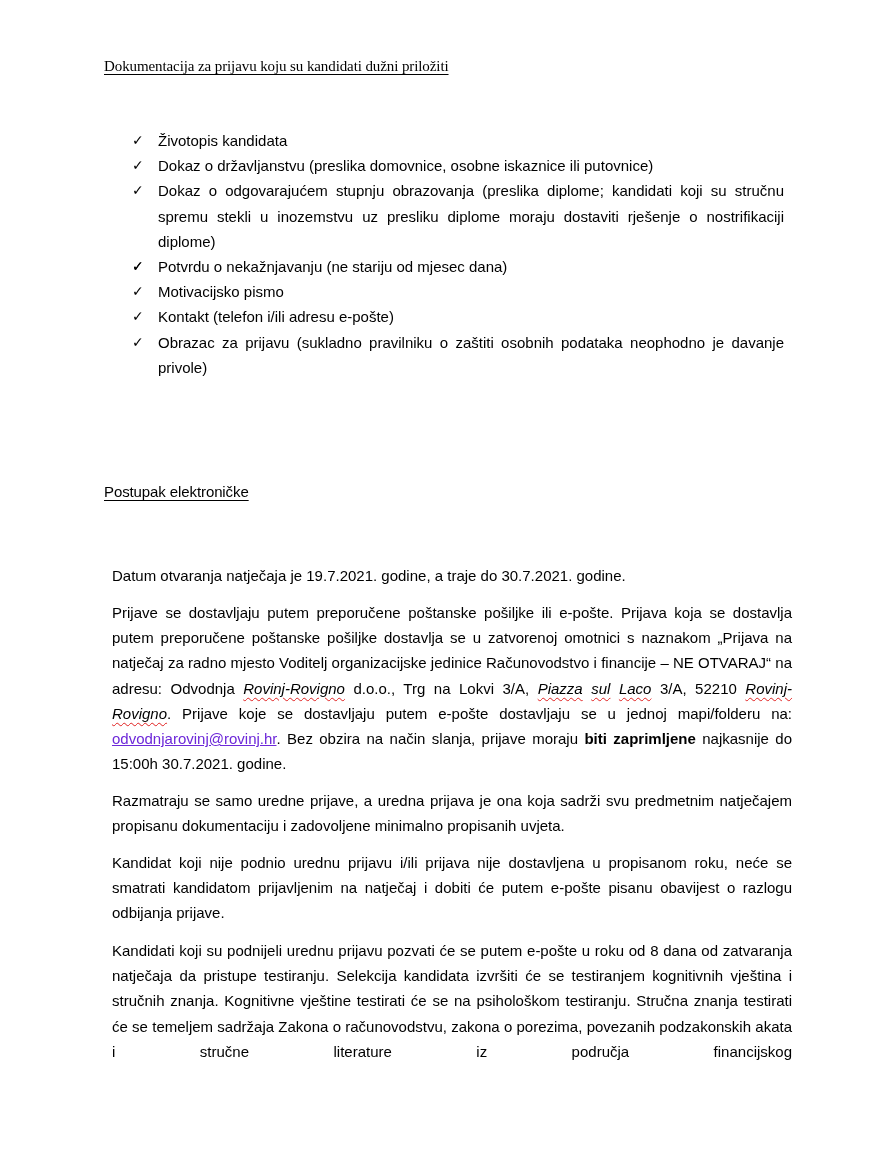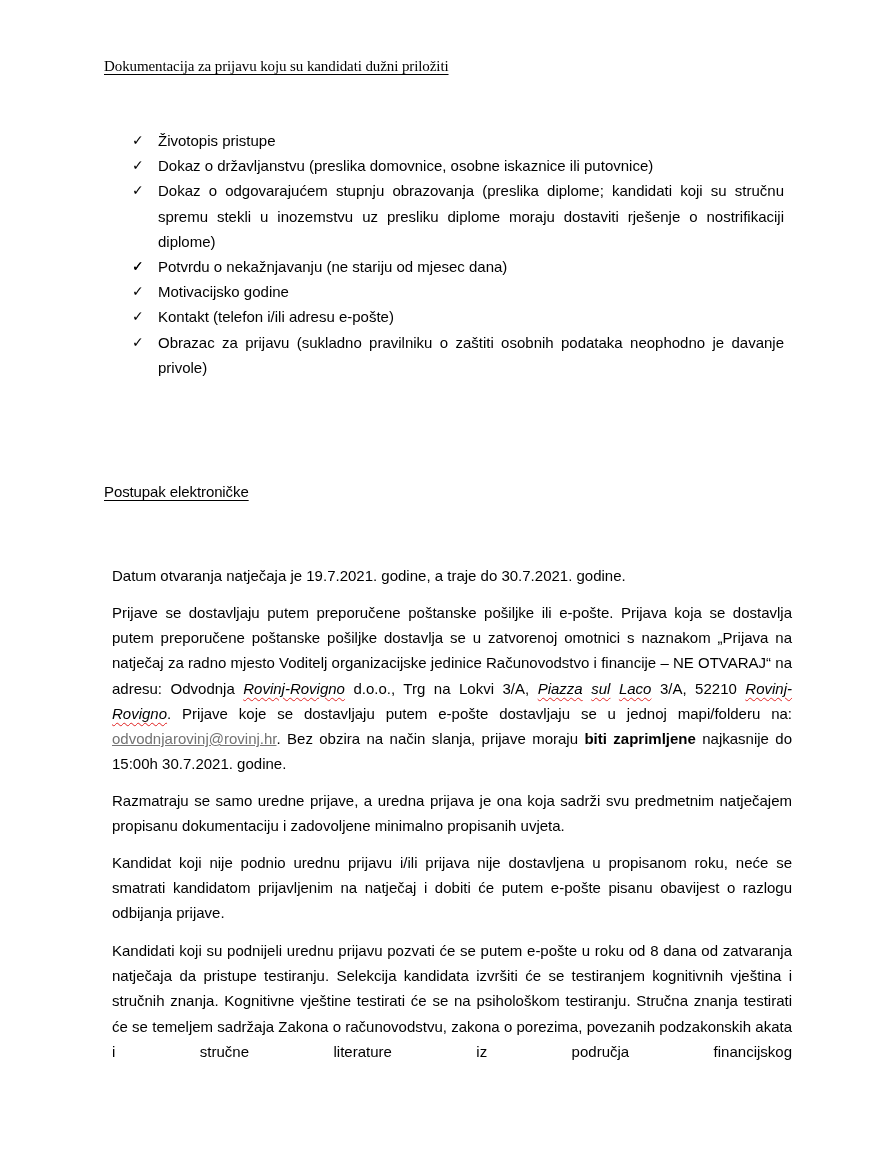--- a/index.html
+++ b/index.html
@@ -57,45 +57,45 @@
       position: absolute;
       left: 0;
       width: 680px;
       margin: 8px;
       line-height: 25.2px;
       text-align: justify;
       text-align-last: left;
     }
     .para.lastjust { text-align-last: justify; }
     .link {
-      color: #737373;
+      color: #6d28d9;
       text-decoration: underline;
     }
     .spell {
       text-decoration: underline wavy #e02020;
       text-decoration-thickness: 1px;
       text-underline-offset: 3px;
       font-style: italic;
     }
     b { font-weight: bold; }
   </style>
 </head>
 <body>
 
 <div class="page">
 
   <div class="heading" style="top:56px;font-family:Liberation Serif, serif;">Dokumentacija za prijavu koju su kandidati dužni priložiti</div>
 
   <ul class="checklist">
-    <li><span class="check">✓</span><span>Životopis pristupe</span></li>
+    <li><span class="check">✓</span><span>Životopis kandidata</span></li>
     <li><span class="check">✓</span><span>Dokaz o državljanstvu (preslika domovnice, osobne iskaznice ili putovnice)</span></li>
     <li><span class="check">✓</span><span>Dokaz o odgovarajućem stupnju obrazovanja (preslika diplome; kandidati koji su stručnu spremu stekli u inozemstvu uz presliku diplome moraju dostaviti rješenje o nostrifikaciji diplome)</span></li>
     <li><span class="check">✓</span></li>
     <li><span class="check">✓</span><span>Potvrdu o nekažnjavanju (ne stariju od mjesec dana)</span></li>
-    <li><span class="check">✓</span><span>Motivacijsko godine</span></li>
+    <li><span class="check">✓</span><span>Motivacijsko pismo</span></li>
     <li><span class="check">✓</span><span>Kontakt (telefon i/ili adresu e-pošte)</span></li>
     <li><span class="check">✓</span><span>Obrazac za prijavu (sukladno pravilniku o zaštiti osobnih podataka neophodno je davanje privole)</span></li>
   </ul>
 
   <div class="heading" style="top:482px;">Postupak elektroničke</div>
 
   <p class="para" style="top:555px;">Datum otvaranja natječaja je 19.7.2021. godine, a traje do 30.7.2021. godine.</p>
 
   <p class="para" style="top:592px;"><span>Prijave se dostavljaju putem preporučene poštanske pošiljke ili e-pošte. Prijava koja se dostavlja putem preporučene poštanske pošiljke dostavlja se u zatvorenoj omotnici s naznakom „Prijava na natječaj za radno mjesto Voditelj organizacijske jedinice Računovodstvo i financije – NE OTVARAJ“ na adresu: Odvodnja </span><span class="spell">Rovinj-Rovigno</span><span> d.o.o., Trg na Lokvi 3/A, </span><span class="spell">Piazza</span><span> </span><span class="spell">sul</span><span> </span><span class="spell">Laco</span><span> 3/A, 52210 </span><span class="spell">Rovinj-Rovigno</span><span>. Prijave koje se dostavljaju putem e-pošte dostavljaju se u jednoj mapi/folderu na: </span><a class="link">odvodnjarovinj@rovinj.hr</a><span>. Bez obzira na način slanja, prijave moraju </span><b>biti zaprimljene</b><span> najkasnije do 15:00h 30.7.2021. godine.</span></p>
 

